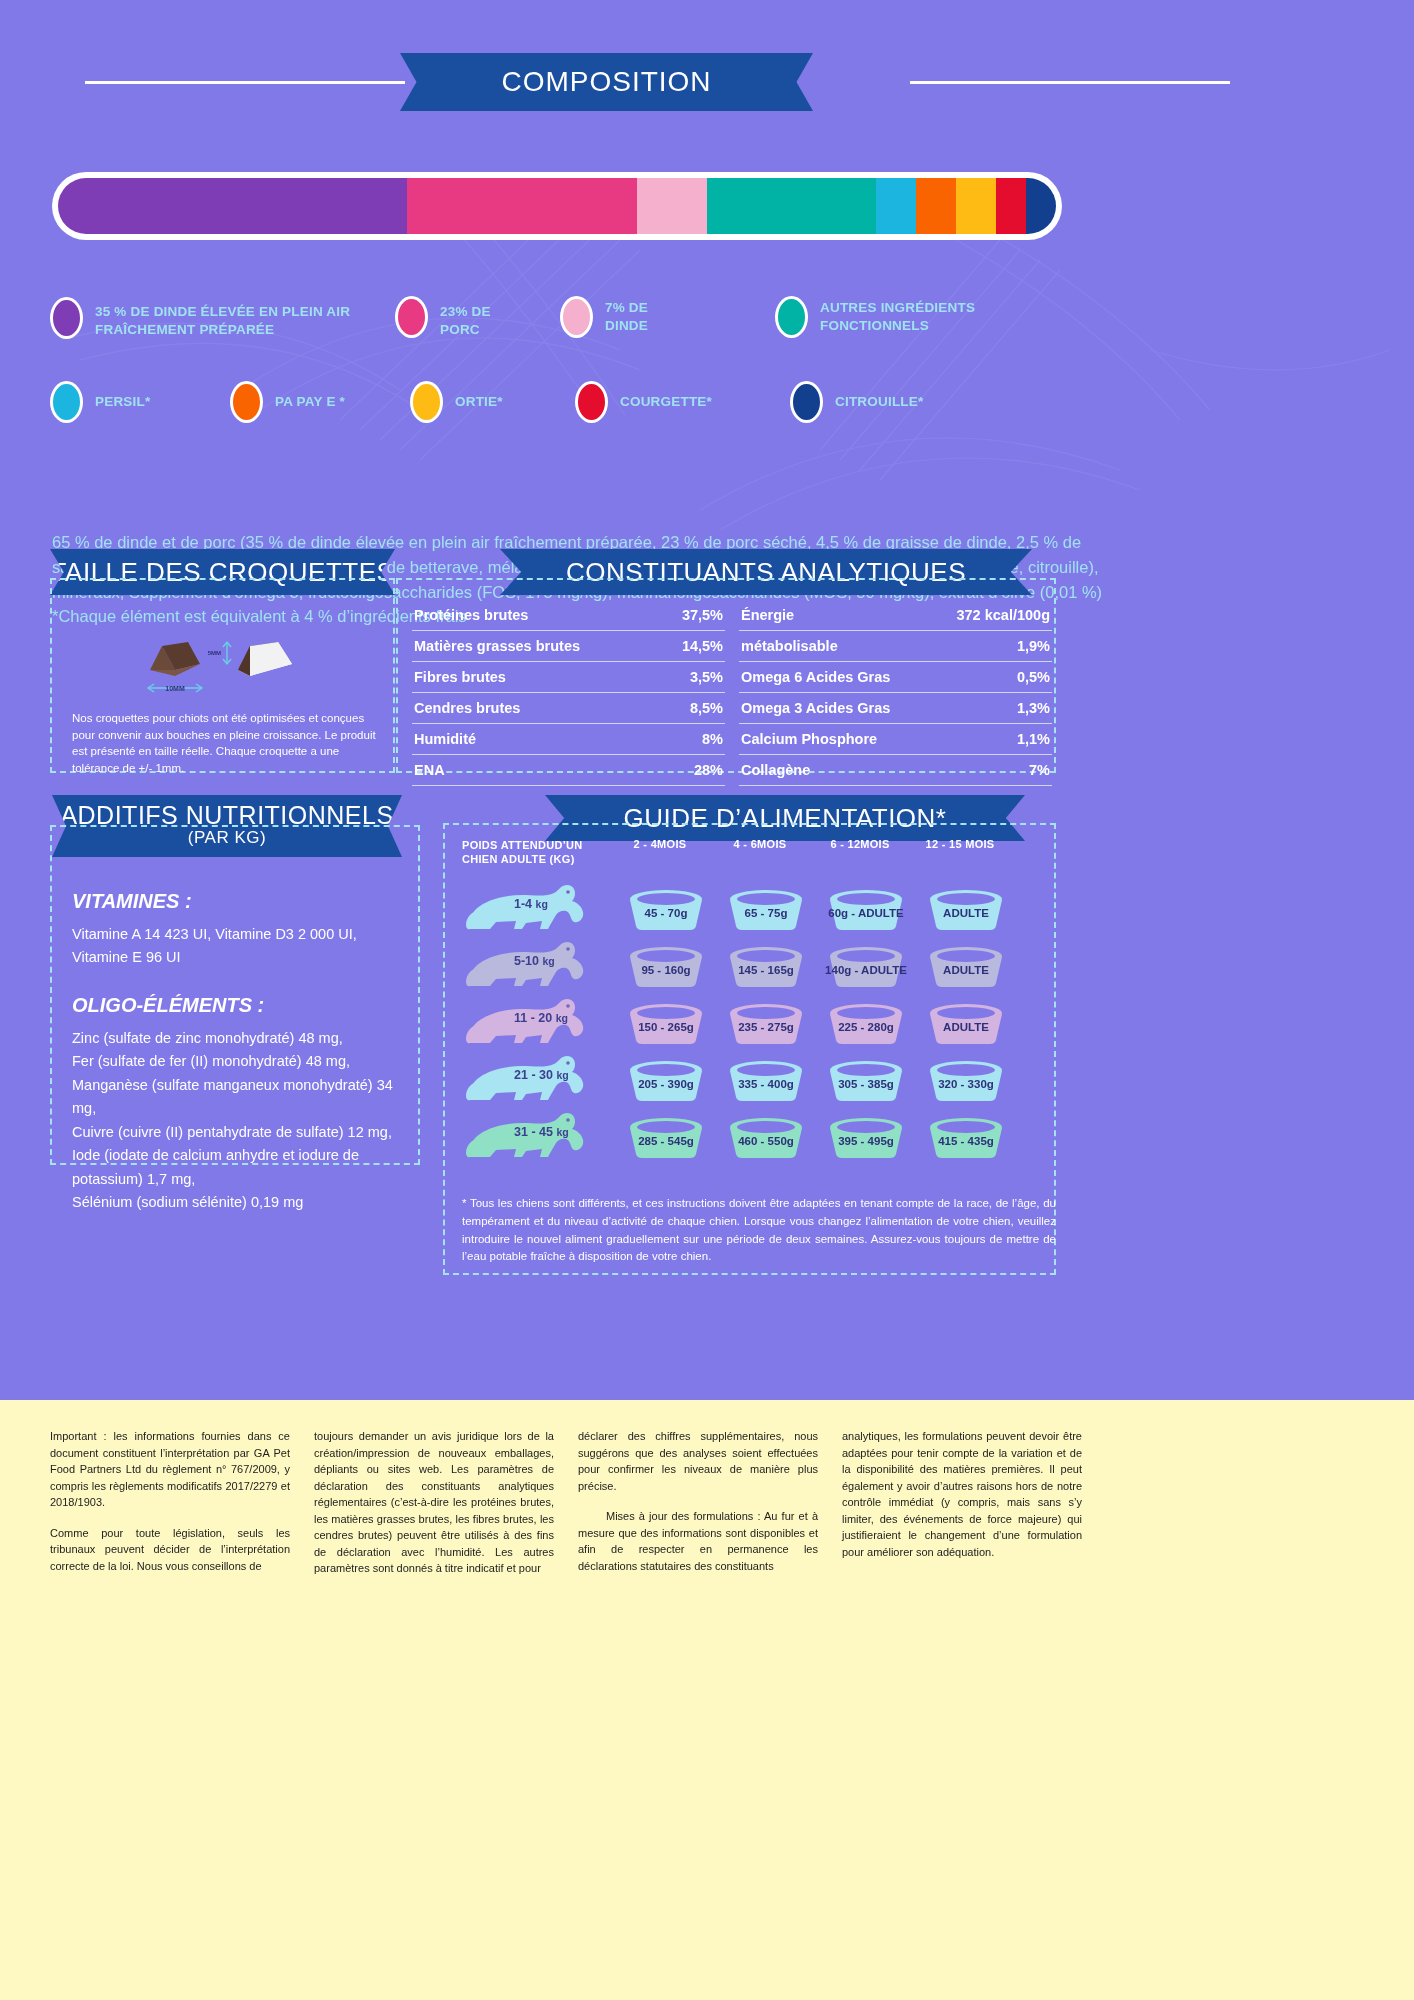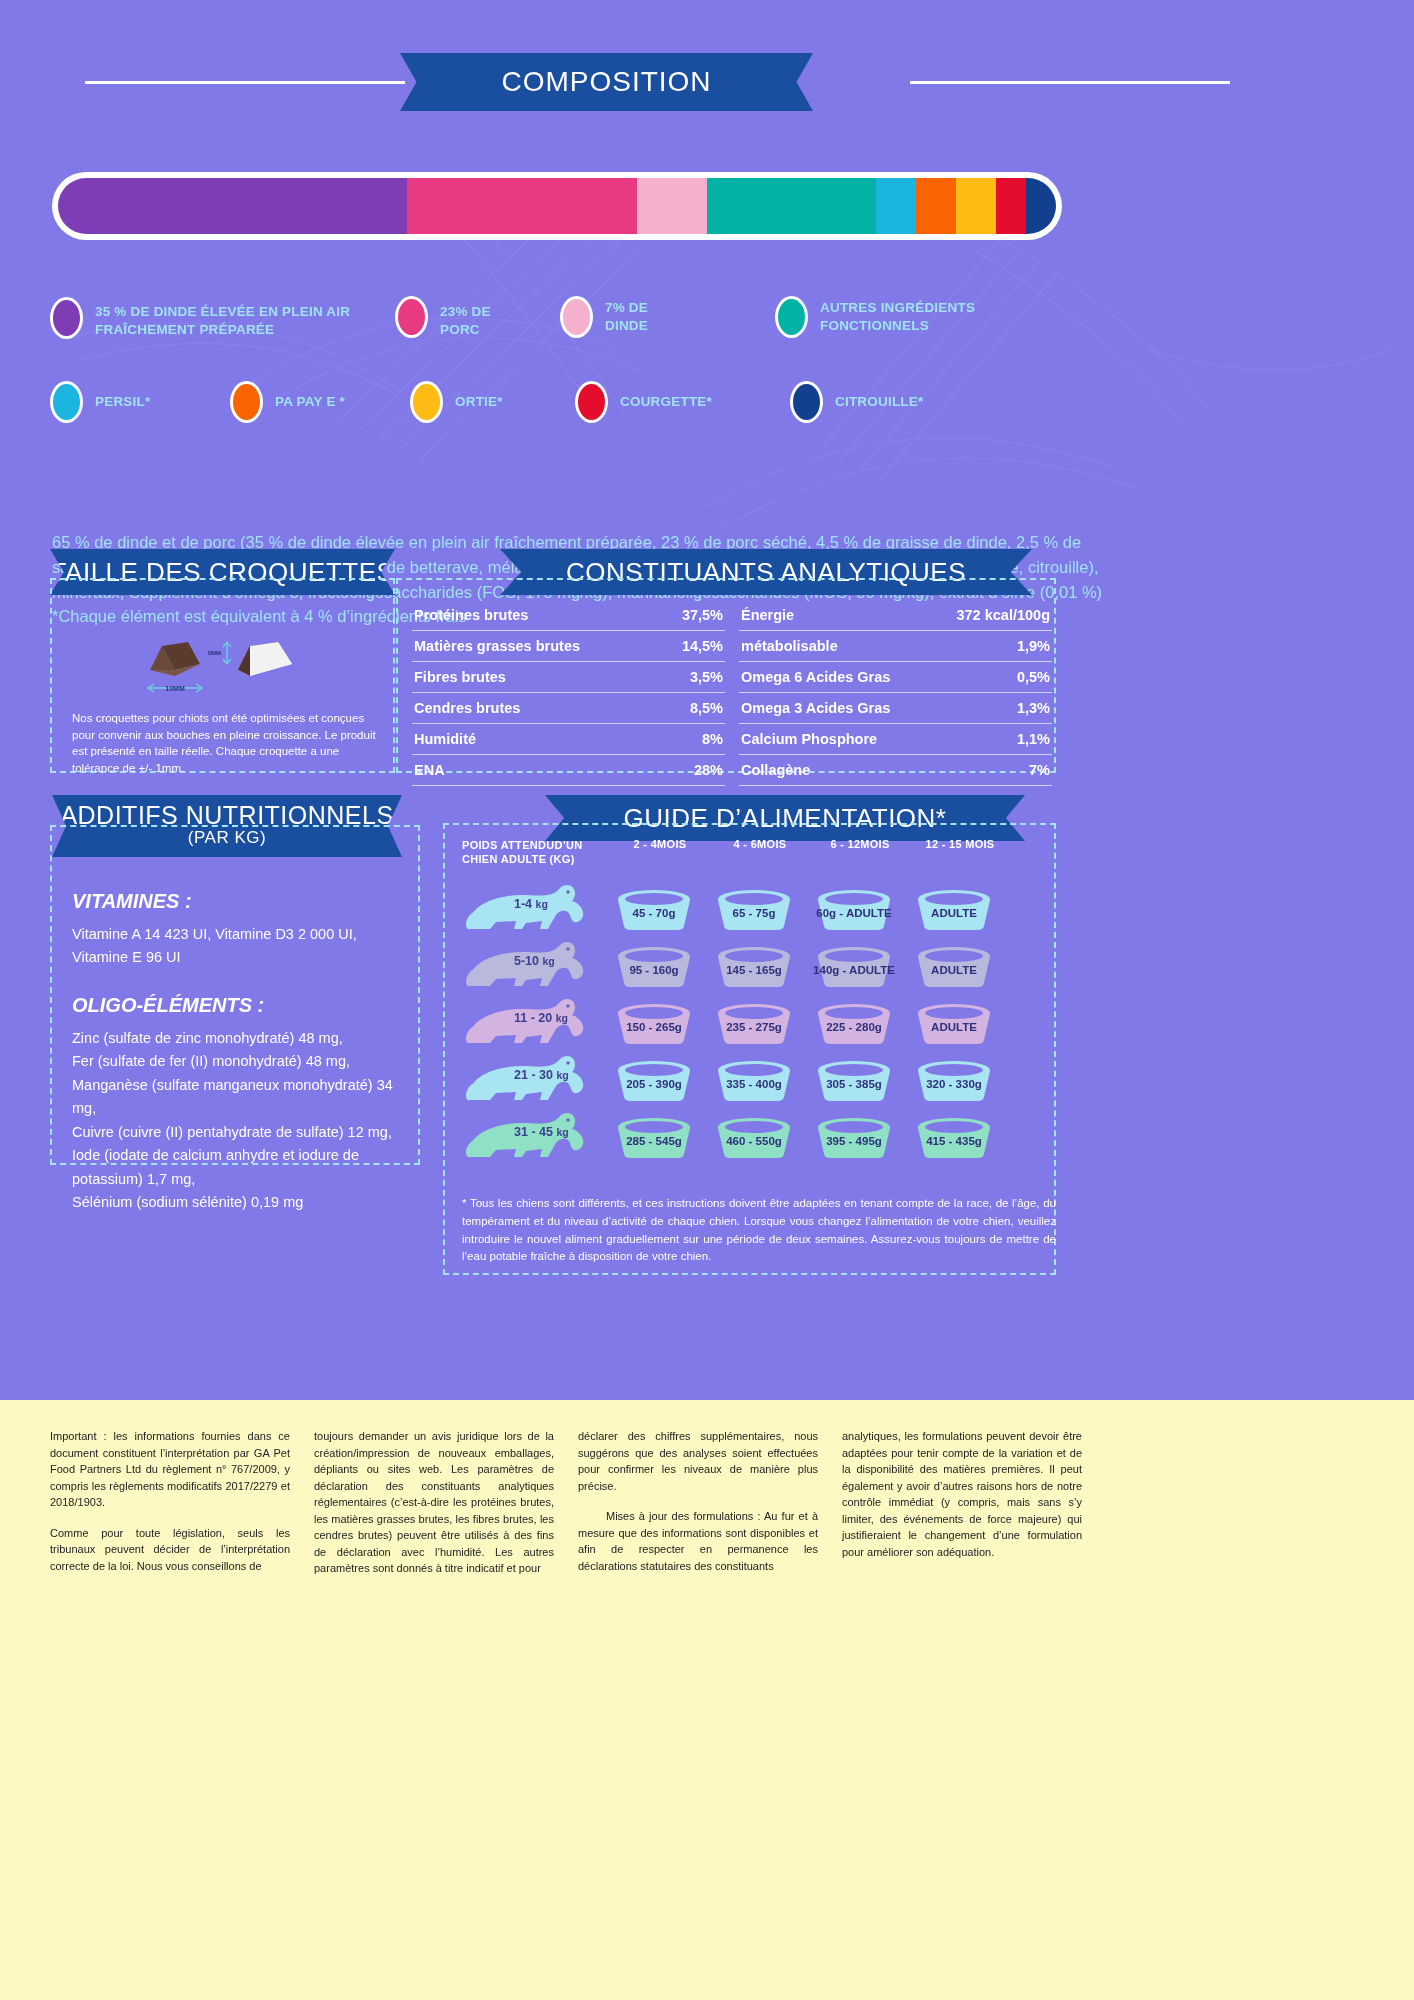--- a/index.html
+++ b/index.html
@@ -88,21 +88,21 @@
             font-weight:bold; font-size:11px; letter-spacing:.3px; }
   .fg-hdr .h0 { width:148px; line-height:1.3; }
   .fg-hdr .hx { width:100px; text-align:center; }
   .fg-row { display:flex; align-items:center; height:57px; }
   .fg-dogcell { width:148px; height:57px; position:relative; }
   .fg-weight {
     position:absolute; left:52px; top:16px; color:#3c3f8f;
     font-size:12.5px; font-weight:bold; white-space:nowrap;text-align:center;
   }
   .fg-weight .unit { font-size:10.5px; font-weight:bold; }
-  .bowl-cell { width:100px; display:flex; justify-content:flex-start; align-items:center; }
+  .bowl-cell { width:100px; display:flex; justify-content:flex-end; align-items:center; }
   .bowl { position:relative; width:88px; height:46px; }
   .bowl svg { position:absolute; left:0; top:0; }
   .bowl span {
     position:absolute; left:0; top:0; width:88px; height:46px;
     display:flex; align-items:center; justify-content:center;
     color:#2d3278; font-size:11.5px; font-weight:bold; padding-top:8px;
   }
   .fg-note {
     position:absolute; left:462px; top:1195px; width:594px;
     color:#fff; font-size:11.5px; line-height:1.55; text-align:justify;

